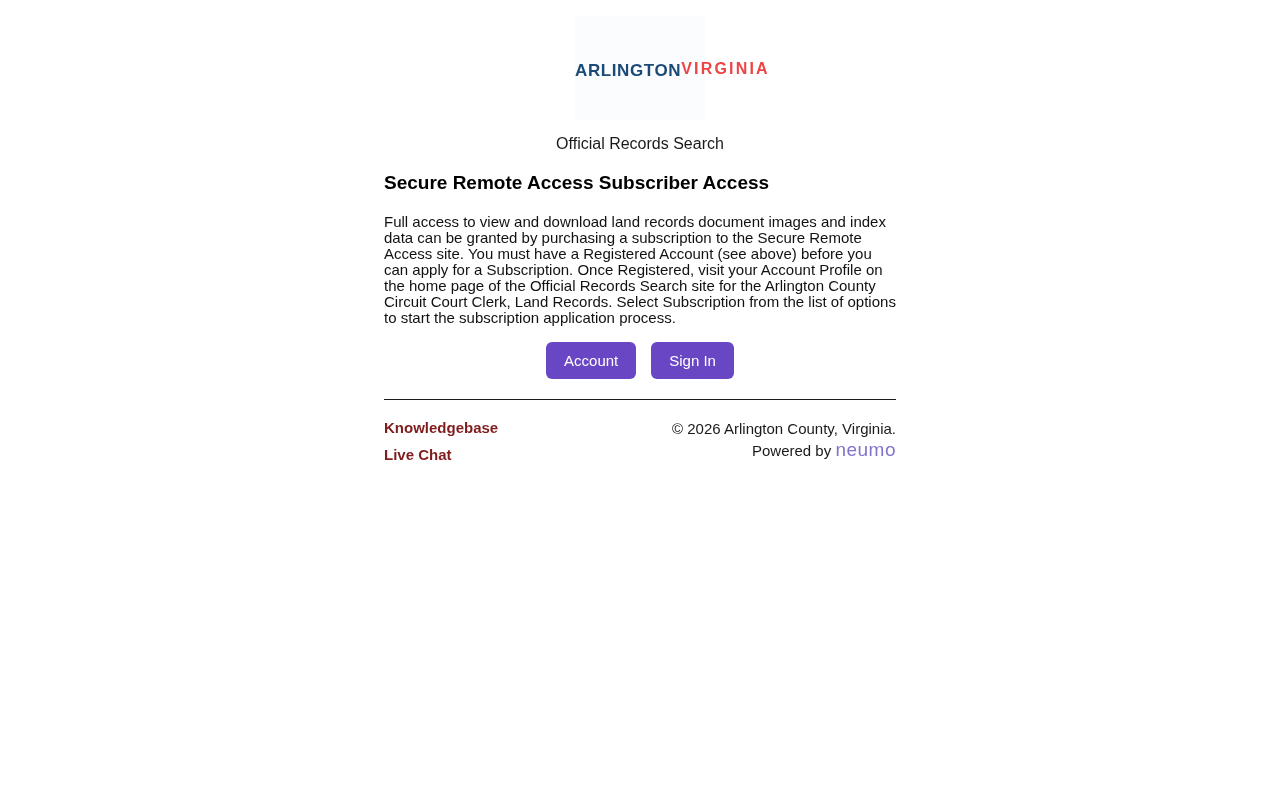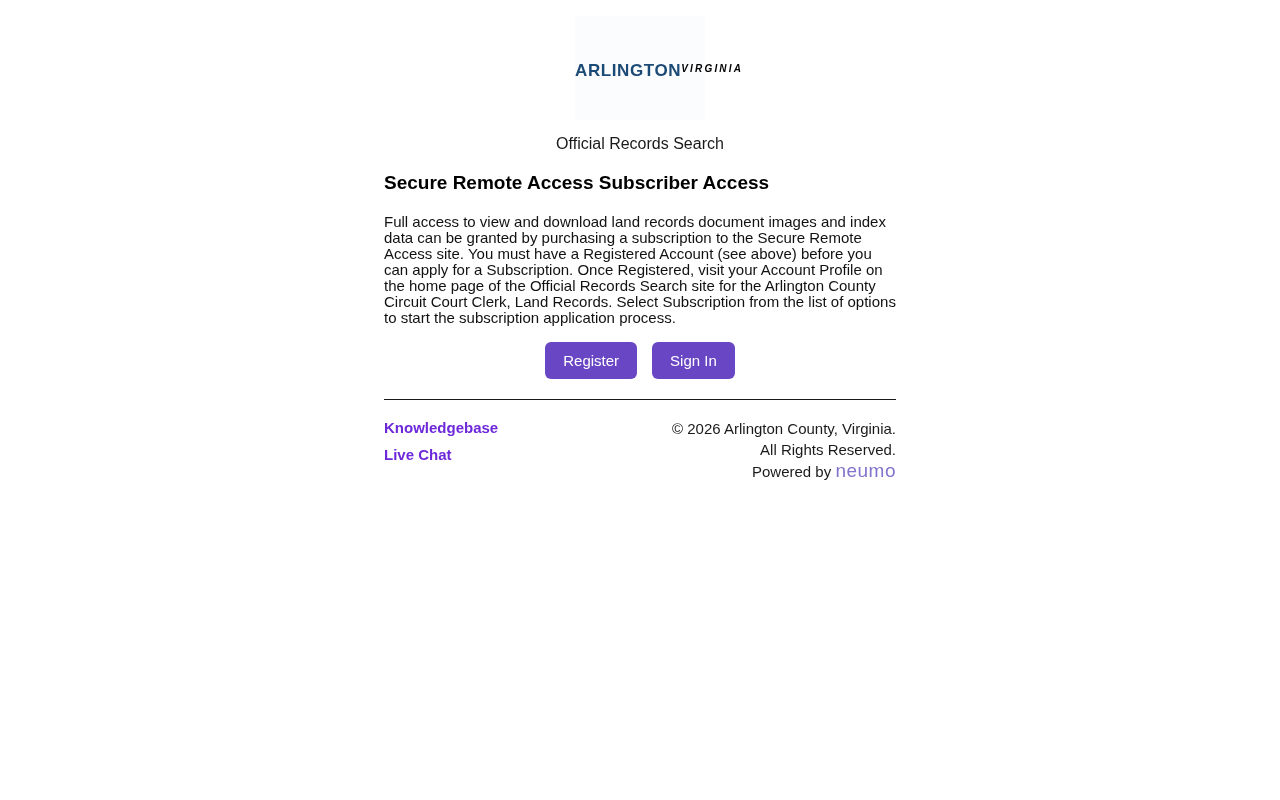--- a/index.html
+++ b/index.html
@@ -35,26 +35,25 @@
   .logo-line1 {
     margin-top: 5px;
     font-size: 17px;
     line-height: 18px;
     font-weight: bold;
     letter-spacing: 0.6px;
     color: #1c4a77;
   }
   .logo-line2 {
     margin-top: 1px;
-    font-size: 10px;
+    font-size: 16px;
     line-height: 14px;
     font-weight: bold;
     letter-spacing: 2.2px;
-    color: #000000;
-    font-style: italic;
+    color: #ef4444;
   }
   
   .site-title {
     margin: 15px 0 0;
     text-align: center;
     font-size: 16px;
     line-height: 18px;
     color: #1a1a1a;
   }
   .intro {
@@ -99,21 +98,21 @@
     border: none;
     border-top: 1px solid #1a1a1a;
   }
   .footer {
     margin: 18px 0 0;
     display: flex;
     justify-content: space-between;
   }
   .footer-links a {
     display: block;
-    color: #6d28d9;
+    color: #7f1d1d;
     font-weight: bold;
     font-size: 15px;
     line-height: 16px;
     text-decoration: none;
     margin-top: 2px;
     margin-bottom: 11px;
     cursor: pointer;
   }
   .footer-copyright {
     text-align: right;
@@ -154,31 +153,30 @@
   </div>
 
   <div class="site-title">Official Records Search</div>
 
 
 
   <h2 class="section-heading">Secure Remote Access Subscriber Access</h2>
   <p class="section-body">Full access to view and download land records document images and index data can be granted by purchasing a subscription to the Secure Remote Access site. You must have a Registered Account (see above) before you can apply for a Subscription. Once Registered, visit your Account Profile on the home page of the Official Records Search site for the Arlington County Circuit Court Clerk, Land Records. Select Subscription from the list of options to start the subscription application process.</p>
 
   <div class="button-row">
-    <button class="btn">Register</button>
+    <button class="btn">Account</button>
     <button class="btn">Sign In</button>
   </div>
 
   <hr class="divider">
 
   <div class="footer">
     <div class="footer-links">
       <a>Knowledgebase</a>
       <a>Live Chat</a>
     </div>
     <div class="footer-copyright">
       <div>© 2026 Arlington County, Virginia.</div>
-      <div>All Rights Reserved.</div>
       <div><span>Powered by </span><a class="brand-mark">neumo</a></div>
     </div>
   </div>
 
 </div>
 
 </body></html>

